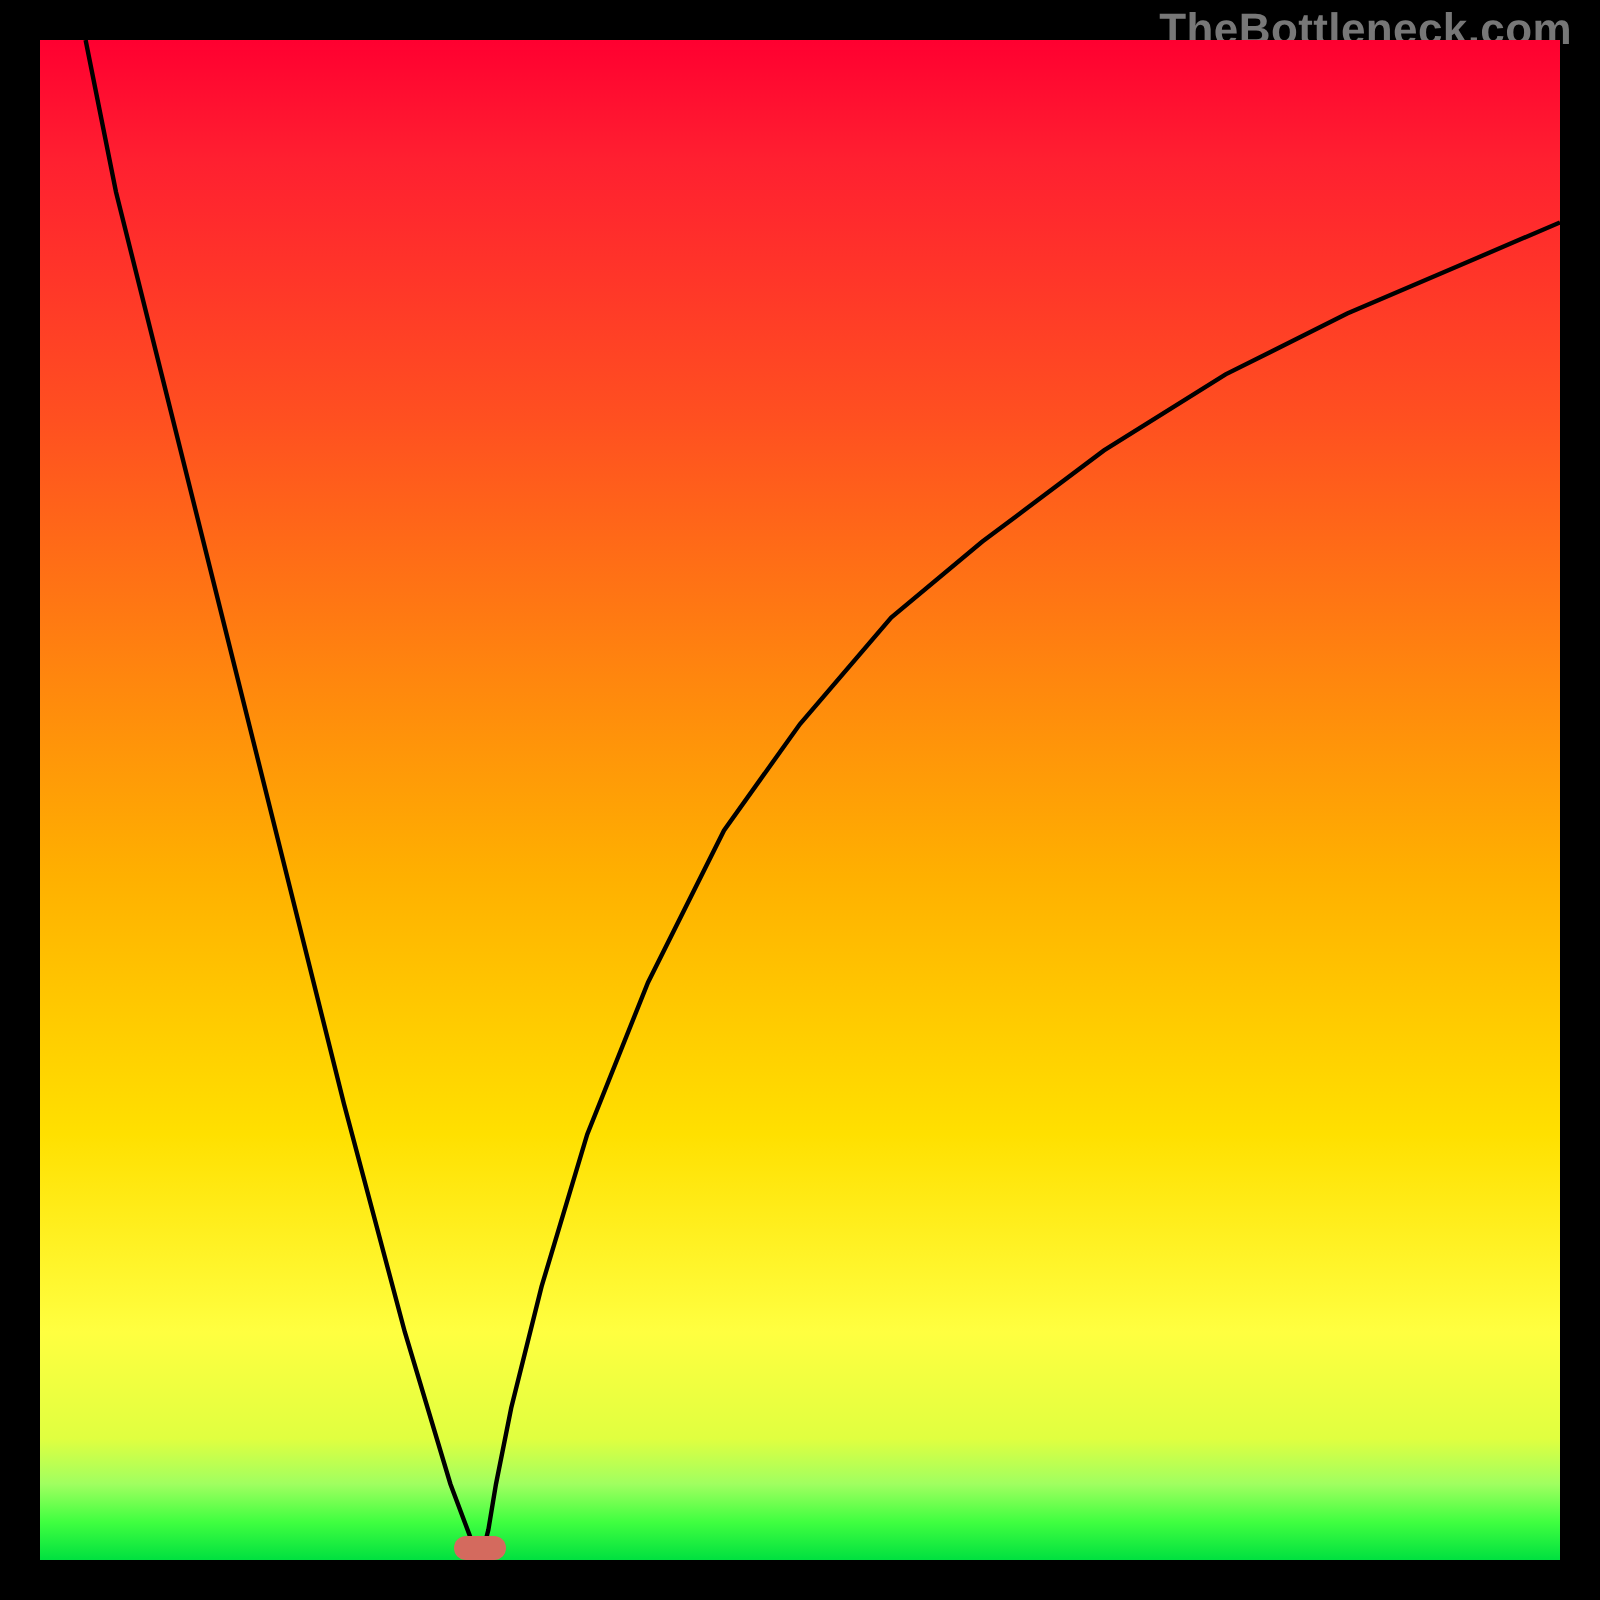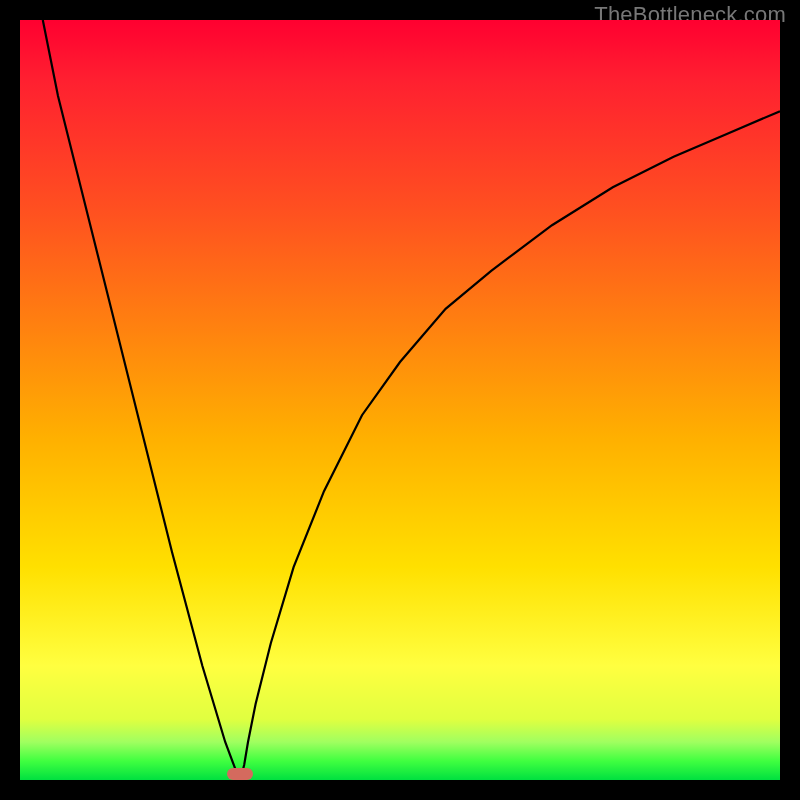--- a/index.html
+++ b/index.html
@@ -30,21 +30,21 @@
       #40ff40 97.5%,
       #00e040 100%
     );
   }
   .watermark {
     position: absolute;
     top: 2px;
     right: 14px;
     color: #777;
     font-size: 22px;
-    font-weight: 400;
+    font-weight: 700;
     letter-spacing: 0.2px;
   }
   .marker {
     position: absolute;
     width: 26px;
     height: 12px;
     border-radius: 6px;
     background: #d46a5e;
     transform: translate(-50%, -50%);
     z-index: 3;

